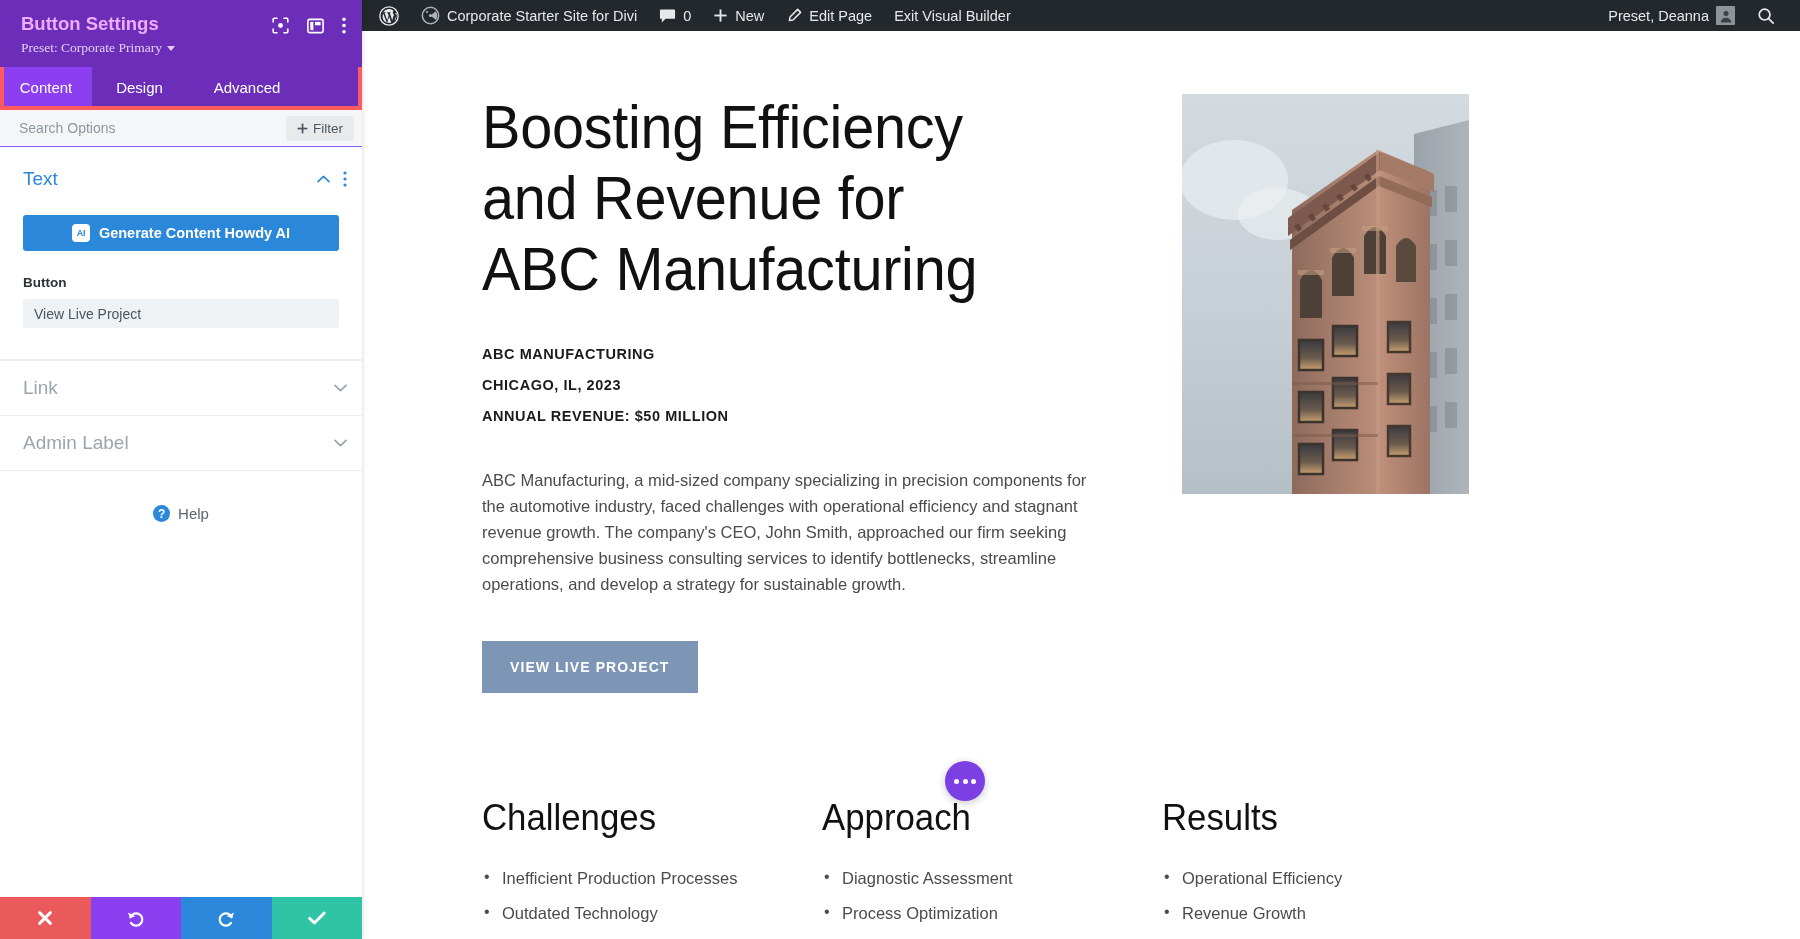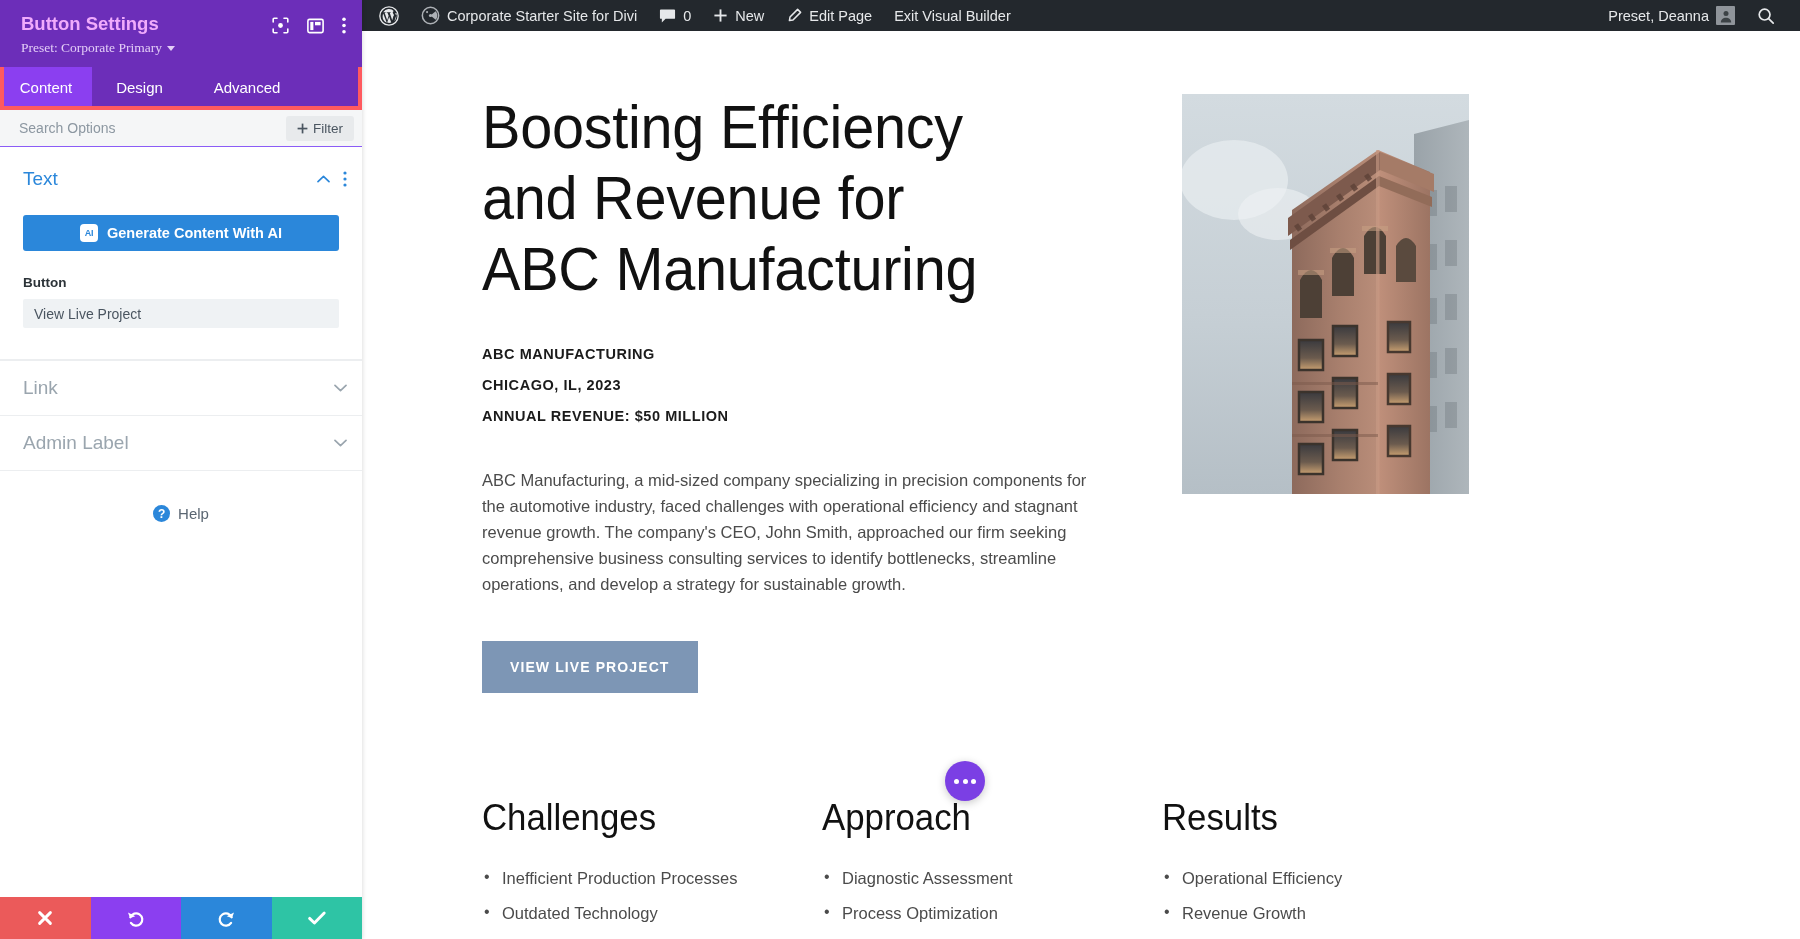--- a/index.html
+++ b/index.html
@@ -532,21 +532,21 @@
                 <circle cx="2" cy="2" r="1.6" fill="#2b87da"></circle>
                 <circle cx="2" cy="8" r="1.6" fill="#2b87da"></circle>
                 <circle cx="2" cy="14" r="1.6" fill="#2b87da"></circle>
               </svg>
             </span>
           </span>
         </div>
 
         <div class="ai-btn">
           <span class="ai-badge">AI</span>
-          <span>Generate Content With AI</span>
+          <span>Generate Content Howdy AI</span>
         </div>
 
         <div class="field-wrap">
           <div class="field-label">Button</div>
           <input class="field-input" value="View Live Project" style="">
         </div>
 
         <div class="divider-top"></div>
       </div>
 

